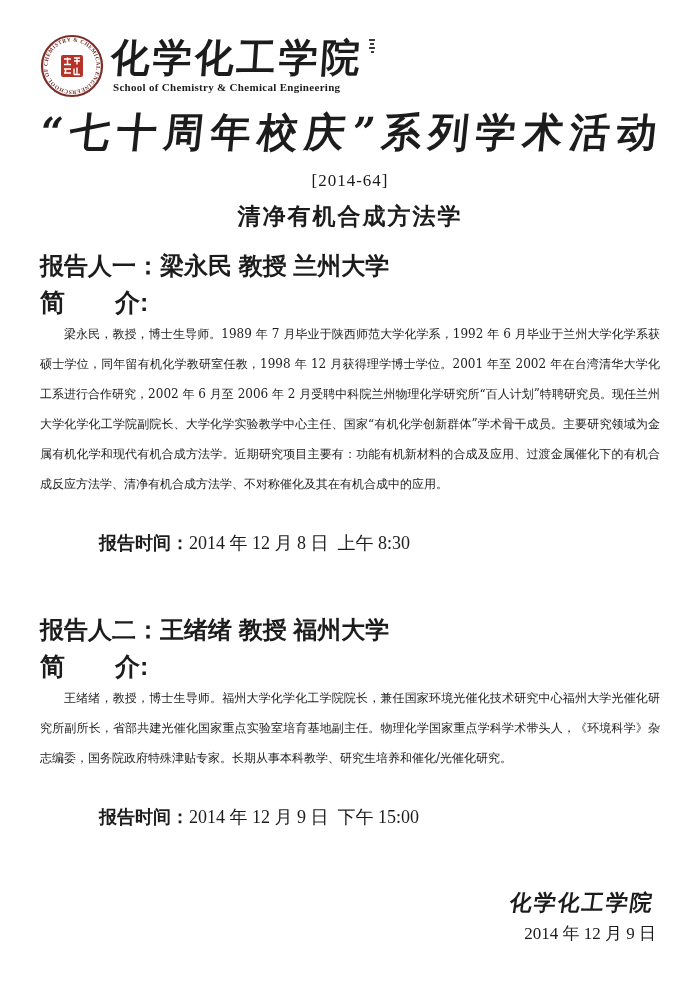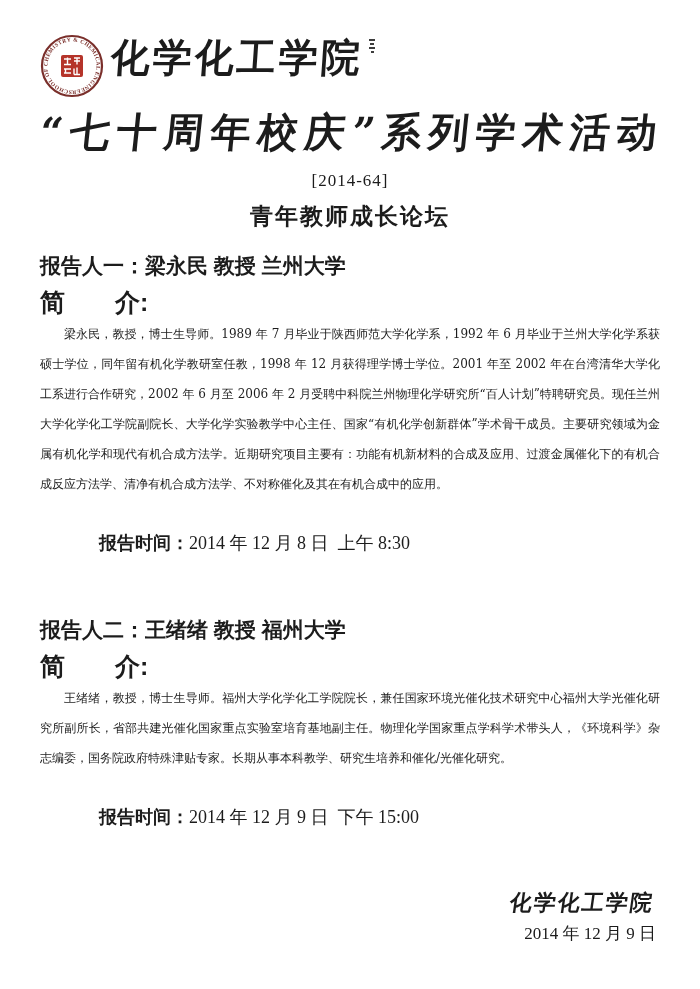--- a/index.html
+++ b/index.html
@@ -84,21 +84,21 @@
     font-weight: bold;
     font-size: 23px;
     line-height: 32px;
     letter-spacing: 2px;
   }
 
   
   .speaker-heading {
     font-family: "Liberation Sans", sans-serif;
     font-weight: bold;
-    font-size: 21px;
+    font-size: 24px;
     line-height: 26px;
   }
   .s1 .speaker-heading { margin-top: 21px; }
   .s2 .speaker-heading { margin-top: 38px; }
   .intro-label {
     margin-top: 10px;
     font-family: "Liberation Sans", sans-serif;
     font-weight: bold;
     font-size: 25px;
     line-height: 26px;
@@ -171,26 +171,27 @@
         <path d="M34 24 h6 M34 27 h6 M37 24 v6.5"></path>
         <path d="M24 35 h7 M24 39 h7 M25.5 35 v4"></path>
         <path d="M34 34.5 v6 M34 40.5 h6 M37 33.5 v7"></path>
       </g>
     </svg>
     <div class="header-text">
       <div class="cn-name-row">
         <div class="cn-name">化学化工学院</div>
         <span class="tiny-mark"></span>
       </div>
+      <div class="en-name">School of Chemistry &amp; Chemical Engineering</div>
     </div>
   </div>
 
   <div class="main-title">“七十周年校庆”系列学术活动</div>
   <div class="doc-number">[2014-64]</div>
-  <div class="forum-title">青年教师成长论坛</div>
+  <div class="forum-title">清净有机合成方法学</div>
 
   <div class="section s1">
     <div class="speaker-heading">报告人一：梁永民 教授 兰州大学</div>
     <div class="intro-label">简　　介:</div>
     <p class="bio">梁永民，教授，博士生导师。1989 年 7 月毕业于陕西师范大学化学系，1992 年 6 月毕业于兰州大学化学系获硕士学位，同年留有机化学教研室任教，1998 年 12 月获得理学博士学位。2001 年至 2002 年在台湾清华大学化工系进行合作研究，2002 年 6 月至 2006 年 2 月受聘中科院兰州物理化学研究所“百人计划”特聘研究员。现任兰州大学化学化工学院副院长、大学化学实验教学中心主任、国家“有机化学创新群体”学术骨干成员。主要研究领域为金属有机化学和现代有机合成方法学。近期研究项目主要有：功能有机新材料的合成及应用、过渡金属催化下的有机合成反应方法学、清净有机合成方法学、不对称催化及其在有机合成中的应用。</p>
     <div class="meta-line">
       <span class="meta-label">报告时间：</span><span class="meta-value">2014 年 12 月 8 日  上午 8:30</span>
     </div>
   </div>
 

